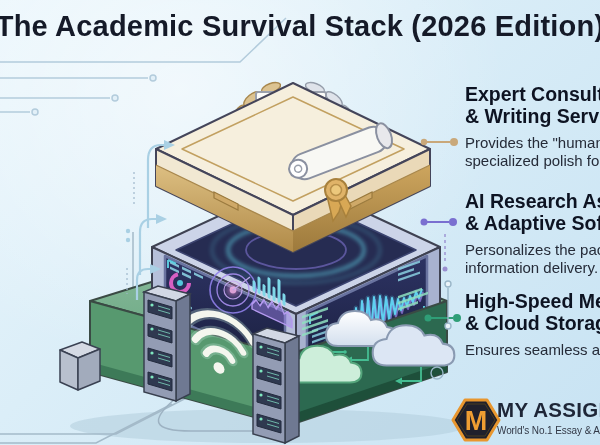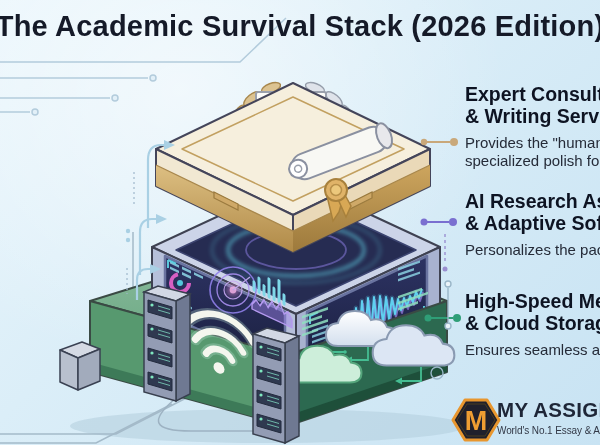--- a/index.html
+++ b/index.html
@@ -348,21 +348,21 @@
 
 <h1 class="title">The Academic Survival Stack (2026 Edition)</h1>
 
 <div class="section s1">
   <h2><span>Expert Consultants</span><br><span>&amp; Writing Services</span></h2>
   <div class="body"><span>Provides the "human touch" and</span><br><span>specialized polish for top grades.</span></div>
 </div>
 
 <div class="section s2">
   <h2><span>AI Research Assistants</span><br><span>&amp; Adaptive Software</span></h2>
-  <div class="body"><span>Personalizes the pace of</span><br></div>
+  <div class="body"><span>Personalizes the pace of</span><br><span>information delivery.</span></div>
 </div>
 
 <div class="section s3">
   <h2><span>High-Speed Memory</span><br><span>&amp; Cloud Storage</span></h2>
   <div class="body"><span>Ensures seamless access to all</span><br></div>
 </div>
 
 <div class="logo">
   <svg class="logo-badge" width="50" height="48" viewBox="0 0 50 48">
     <polygon points="2,24 14,4 36,4 48,24 36,44 14,44" fill="#20202c" stroke="#e8962e" stroke-width="3" stroke-linejoin="round"></polygon>

